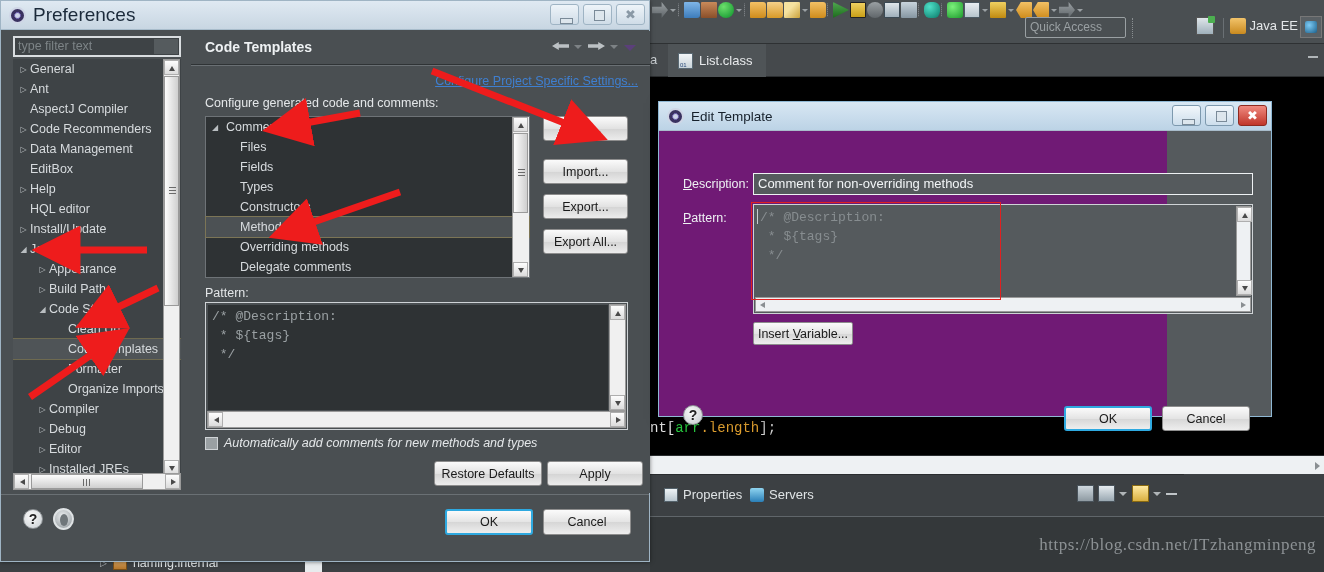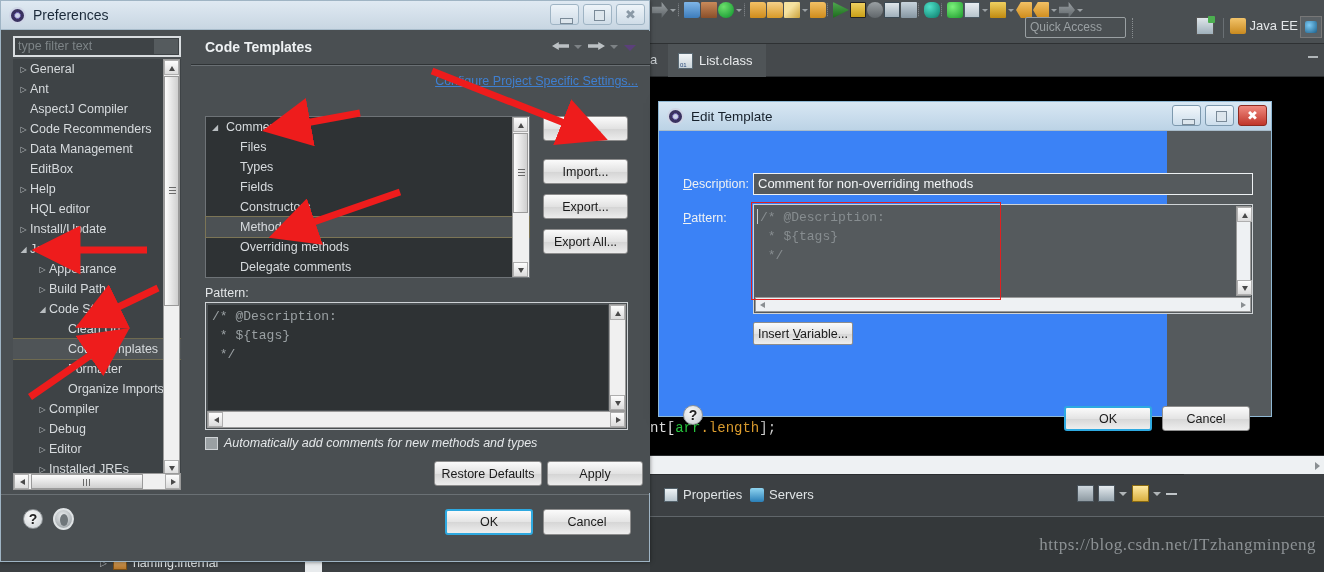--- a/index.html
+++ b/index.html
@@ -140,21 +140,21 @@
     border-bottom: 1px solid #a8bccb;
   }
   .gear-icon {
     width: 17px; height: 17px; border-radius: 50%;
     background: radial-gradient(circle at 50% 50%, #6b5fa8 0 35%, #3a3260 36% 100%);
     border: 2px solid #cfd6e6; position: relative;
   }
   .gear-icon::after {
     content:""; position:absolute; left:4px; top:4px; width:5px;height:5px;border-radius:50%;background:#cdd3e8;
   }
-  .prefs-title-text { color: #1b2a3a; font-size: 14px; }
+  .prefs-title-text { color: #1b2a3a; font-size: 19px; }
   .wbtns { position: absolute; right: 4px; top: 3px; display: flex; gap: 4px; }
   .wbtn {
     width: 29px; height: 21px; border: 1px solid #9fb4c4; border-radius: 3px;
     background: linear-gradient(#eef4f9,#cfdce7);
     position: relative;
   }
   .wbtn.close-light { background: linear-gradient(#eef4f9,#cfdce7); }
   .wb-min::after { content:""; position:absolute; left:9px; top:13px; width:11px; height:4px; border:1px solid #7a8a98; background:#dde6ed;}
   .wb-max::after { content:""; position:absolute; left:10px; top:5px; width:9px; height:9px; border:1px solid #7a8a98; background:#dde6ed;}
   .wb-x { color: #8a99a6; font-size: 13px; line-height: 19px; text-align: center; font-family: "Liberation Sans", sans-serif; }
@@ -315,21 +315,21 @@
     display: flex; align-items: center; padding-left: 8px; gap: 7px;
     border-bottom: 1px solid #a8bccb;
   }
   .et-title-text { color: #16202b; font-size: 13.5px; }
   .et-wbtns { position: absolute; right: 4px; top: 3px; display: flex; gap: 4px; }
   .et-wbtn { width: 29px; height: 21px; border: 1px solid #7d99ae; border-radius: 3px;
     background: linear-gradient(#f2f7fb,#cddeec); position: relative; }
   .et-wbtn.close { background: linear-gradient(#f08a80,#c0362a); border-color: #8e2a20; }
   .et-wbtn.close .wb-x { color: #fff; }
 
-  .et-body { position: absolute; left: 0; top: 29px; width: 508px; height: 285px; background: #3b82f6; }
+  .et-body { position: absolute; left: 0; top: 29px; width: 508px; height: 285px; background: #701a75; }
   .et-lbl { position: absolute; color: #eef1f3; font-size: 12.5px; }
   .et-lbl u { text-decoration: underline; }
   .et-desc-input {
     position: absolute; left: 94px; top: 42px; width: 500px; height: 22px;
     background: #555a5d; border: 1px solid #eef1f3;
     color: #f2f5f7; font-size: 13px; line-height: 20px; padding-left: 4px;
   }
   .et-pattern {
     position: absolute; left: 94px; top: 73px; width: 500px; height: 110px;
     background: #555a5d; border: 1px solid #cfd3d6;
@@ -595,41 +595,42 @@
       <span class="nav-arrow back"></span>
       <span class="nav-caret"></span>
       <span class="nav-arrow fwd"></span>
       <span class="nav-caret"></span>
       <span class="nav-caret purple"></span>
     </div>
   </div>
 
   <div class="right-body">
     <div class="config-link">Configure Project Specific Settings...</div>
+    <div class="config-label">Configure generated code and comments:</div>
 
     <div class="cmt-list" id="tpl-tree">
       <div class="cmt-scroll">
         <div class="sb-up"></div>
         <div class="sb-thumb" style="top:16px; height:80px;">
             <div class="sb-grip"></div>
           </div>
         <div class="sb-down"></div>
       </div>
     <div class="cmt-item">
           <span class="cmt-arrow">◢</span>
           <span>Comments</span>
         </div>
         <div class="cmt-item sub">
           <span>Files</span>
         </div>
         <div class="cmt-item sub">
+          <span>Fields</span>
+        </div>
+        <div class="cmt-item sub">
           <span>Types</span>
-        </div>
-        <div class="cmt-item sub">
-          <span>Fields</span>
         </div>
         <div class="cmt-item sub">
           <span>Constructors</span>
         </div>
         <div class="cmt-item sub selected">
           <span>Methods</span>
         </div>
         <div class="cmt-item sub">
           <span>Overriding methods</span>
         </div>

